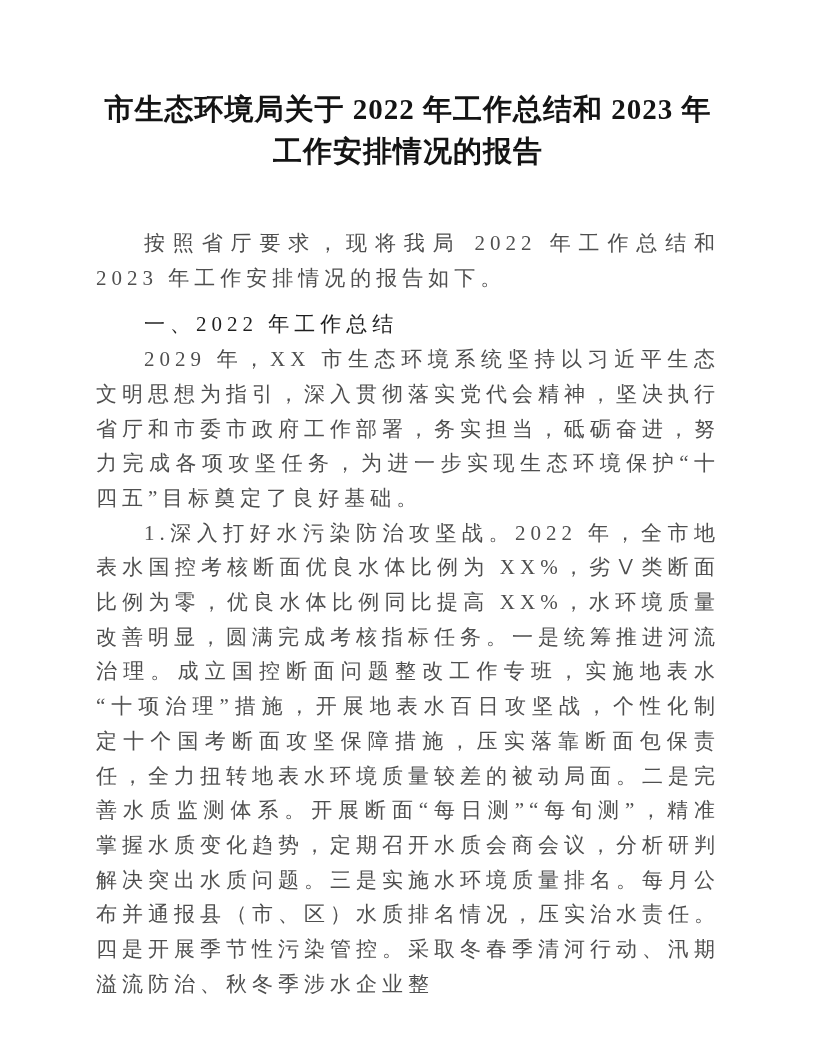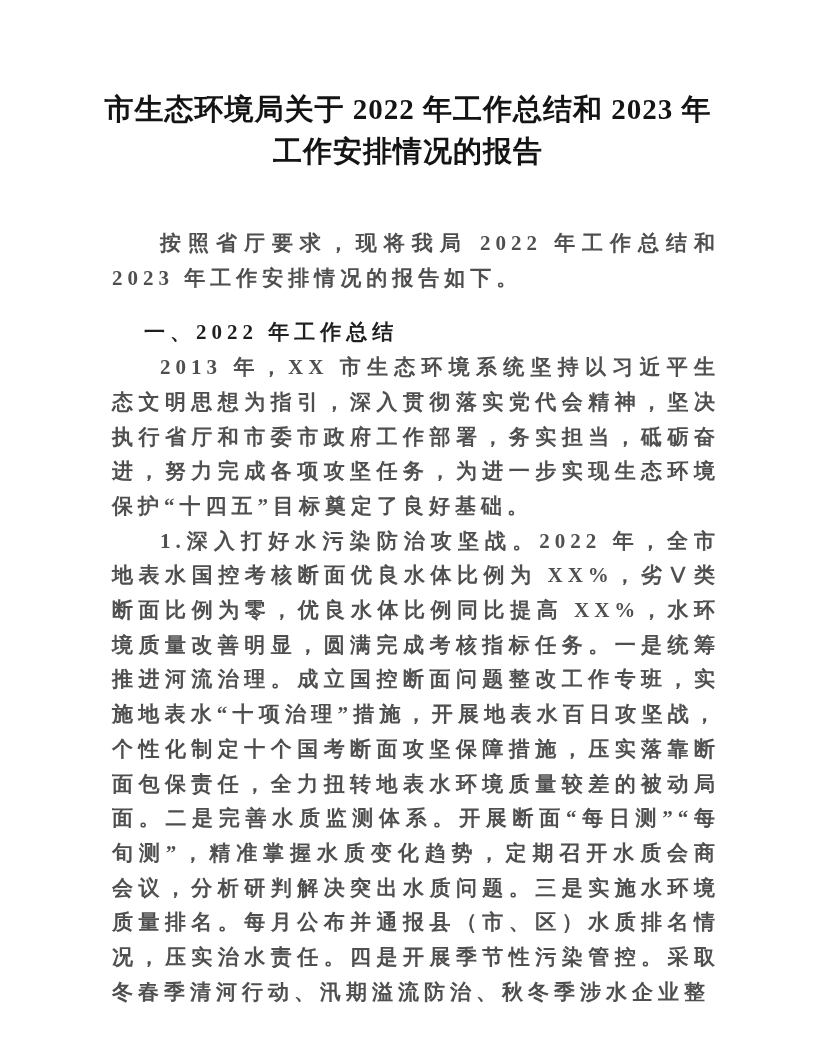--- a/index.html
+++ b/index.html
@@ -36,43 +36,42 @@
   .body-para, .h-level1, .h-level2 {
     margin: 0;
     font-size: 21px;
     line-height: 34.7px;
     letter-spacing: 5px;
     text-align: justify;
     text-indent: 48px;
     font-family: "Liberation Serif", serif;
   }
   .body-para {
-    font-weight: bold;
+    font-weight: normal;
     color: var(--body-ink);
-    margin-left: 16px;
   }
   .h-level1 {
-    margin-top: 20px;
-    font-weight: bold;
+    margin-top: 12px;
+    font-weight: normal;
     color: var(--heading-ink);
   }
   .h-level2 {
     margin-top: 12px;
     margin-bottom: 18px;
     font-weight: bold;
     color: var(--heading-ink);
   }
 </style>
 </head>
 <body>
 
 <div class="page">
   <h1 class="doc-title">市生态环境局关于 2022 年工作总结和 2023 年工作安排情况的报告</h1>
 
   <p class="body-para">按照省厅要求，现将我局 2022 年工作总结和 2023 年工作安排情况的报告如下。</p>
 
   <h2 class="h-level1">一、2022 年工作总结</h2>
 
-  <p class="body-para">2013 年，XX 市生态环境系统坚持以习近平生态文明思想为指引，深入贯彻落实党代会精神，坚决执行省厅和市委市政府工作部署，务实担当，砥砺奋进，努力完成各项攻坚任务，为进一步实现生态环境保护“十四五”目标奠定了良好基础。</p>
+  <p class="body-para">2029 年，XX 市生态环境系统坚持以习近平生态文明思想为指引，深入贯彻落实党代会精神，坚决执行省厅和市委市政府工作部署，务实担当，砥砺奋进，努力完成各项攻坚任务，为进一步实现生态环境保护“十四五”目标奠定了良好基础。</p>
 
 
   <p class="body-para">1.深入打好水污染防治攻坚战。2022 年，全市地表水国控考核断面优良水体比例为 XX%，劣Ⅴ类断面比例为零，优良水体比例同比提高 XX%，水环境质量改善明显，圆满完成考核指标任务。一是统筹推进河流治理。成立国控断面问题整改工作专班，实施地表水“十项治理”措施，开展地表水百日攻坚战，个性化制定十个国考断面攻坚保障措施，压实落靠断面包保责任，全力扭转地表水环境质量较差的被动局面。二是完善水质监测体系。开展断面“每日测”“每旬测”，精准掌握水质变化趋势，定期召开水质会商会议，分析研判解决突出水质问题。三是实施水环境质量排名。每月公布并通报县（市、区）水质排名情况，压实治水责任。四是开展季节性污染管控。采取冬春季清河行动、汛期溢流防治、秋冬季涉水企业整</p>
 </div>
 
 </body></html>

